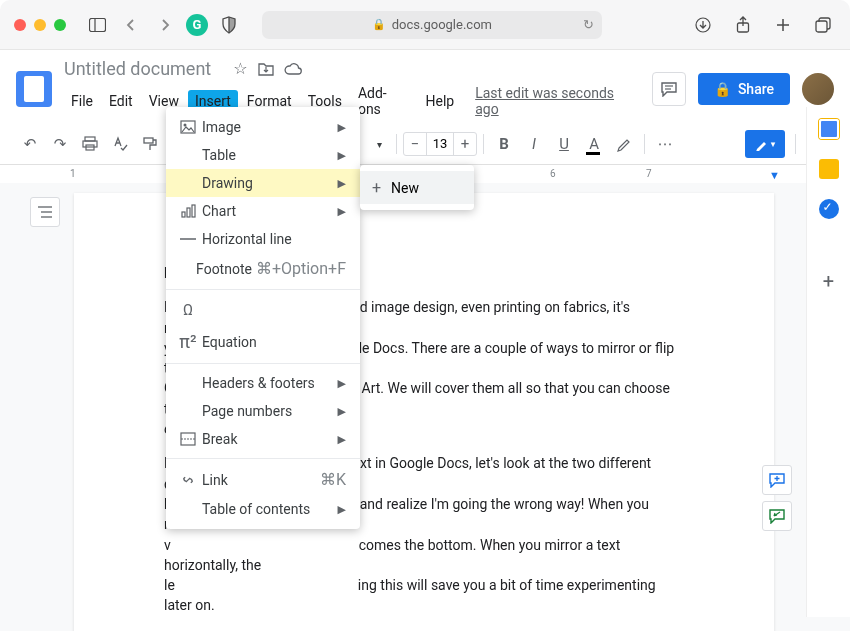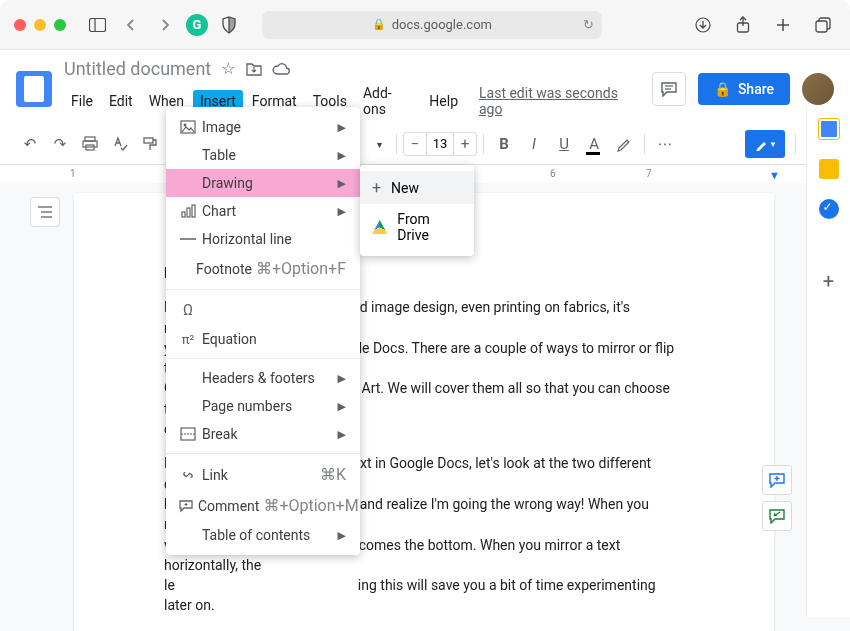--- a/index.html
+++ b/index.html
@@ -18,21 +18,21 @@
 .addr .lock { font-size: 11px; }
 .addr .reload { position: absolute; right: 8px; color: #888; }
 .grammarly { width: 22px; height: 22px; border-radius: 50%; background: #15c39a; display: flex; align-items: center; justify-content: center; color:#fff; font-weight:700; font-size:13px; }
 .chrome-right { margin-left: auto; display: flex; gap: 14px; }
 
 
 .docs-header { display: flex; align-items: center; padding: 8px 16px 0 16px; gap: 12px; }
 .docs-logo { width: 36px; height: 36px; background: #4285f4; border-radius: 4px; display:flex; align-items:center; justify-content:center; }
 .docs-logo-inner { width: 20px; height: 26px; background:#fff; border-radius:2px; position:relative; }
 .title-col { flex: 1; }
-.title-row { display:flex; gap:10px; }
+.title-row { display:flex; gap:22px; }
 .doc-title { font-size: 18px; color: #80868b; }
 .title-icons { display:flex; gap:10px; color:#5f6368; align-items:center; }
 .menu-row { display:flex; gap:2px; margin-top: 3px; font-size: 14px; color:#202124; align-items:center; }
 .menu-item { padding: 3px 7px; border-radius:3px; }
 .menu-item.active { background:#0ea5e9; }
 .last-edit { color:#5f6368; text-decoration: underline; margin-left: 12px; }
 .header-right { display:flex; align-items:center; gap:12px; }
 .comment-btn { width:34px; height:34px; border:1px solid #dadce0; border-radius:4px; display:flex; align-items:center; justify-content:center; color:#5f6368; }
 .share-btn { background:#1a73e8; color:#fff; border-radius:4px; padding: 8px 16px; font-size:14px; font-weight:500; display:flex; align-items:center; gap:6px; }
 .avatar { width:32px; height:32px; border-radius:50%; background: linear-gradient(135deg,#8b6f47,#6b5637); }
@@ -56,21 +56,21 @@
 
 .doc-area { position:relative; background:#f8f9fa; height: 500px; padding: 10px 0 0 30px; display:flex; }
 .outline-btn { width:30px; height:30px; border:1px solid #dadce0; border-radius:3px; display:flex; align-items:center; justify-content:center; color:#5f6368; background:#fff; margin-right: 14px; margin-top: 4px; }
 .page { background:#fff; width: 700px; min-height: 460px; box-shadow: 0 1px 3px rgba(0,0,0,0.12); padding: 70px 90px 30px 90px; font-size: 14px; color:#202124; line-height:1.45; position:relative; }
 .page p { margin-bottom: 14px; }
 .page .hdr { font-weight:600; }
 
 
 .menu-dd { position:absolute; left:166px; top:107px; width: 194px; background:#fff; border-radius: 4px; box-shadow: 0 2px 10px rgba(0,0,0,0.25); padding: 6px 0; z-index: 50; font-size:14px; }
 .dd-item { display:flex; align-items:center; padding: 6px 14px 6px 12px; gap:4px; color:#3c4043; position:relative; }
-.dd-item.hover { background:#f9a8d4;justify-content:center; }
+.dd-item.hover { background:#fef9c3;justify-content:center; }
 .dd-icon { width:20px; display:flex; justify-content:center; color:#5f6368; }
 .dd-label { flex:1; }
 .dd-arrow { color:#5f6368; font-size:11px; }
 .dd-shortcut { color:#80868b; font-size:16px; }
 .dd-sep { height:1px; background:#e8eaed; margin: 5px 0; }
 
 .submenu { position:absolute; left:360px; top:165px; width:114px; background:#fff; border-radius:4px; box-shadow: 0 2px 10px rgba(0,0,0,0.25); padding:6px 0; z-index:60; font-size:14px; }
 .sub-item { display:flex; align-items:center; padding:7px 12px; gap:10px; }
 .sub-item.hover { background:#f1f3f4; }
 .drive-ico { width:16px; height:14px; background: conic-gradient(#0f9d58 0 120deg, #ffcd40 120deg 240deg, #4285f4 240deg 360deg); clip-path: polygon(50% 0, 100% 100%, 0 100%); }
@@ -176,21 +176,21 @@
         <span>
             <svg width="18" height="13" viewBox="0 0 18 13">
               <path d="M5 12 a4 4 0 1 1 1 -7.9 A4.5 4.5 0 0 1 14.5 6 A3 3 0 0 1 14 12 Z" fill="none" stroke="currentColor" stroke-width="1.3"></path>
             </svg>
           </span>
       </div>
     </div>
     <div class="menu-row" id="menu-row">
         <span class="menu-item">File</span>
         <span class="menu-item">Edit</span>
-        <span class="menu-item">When</span>
+        <span class="menu-item">View</span>
         <span class="menu-item active">Insert</span>
         <span class="menu-item">Format</span>
         <span class="menu-item">Tools</span>
         <span class="menu-item">Add-ons</span>
         <span class="menu-item">Help</span>
         <span class="last-edit">Last edit was seconds ago</span>
       </div>
   </div>
   <div class="header-right">
     <div class="comment-btn">
@@ -354,21 +354,21 @@
       <span class="dd-shortcut">⌘+Option+F</span>
     </div>
     <div class="dd-sep"></div>
     <div class="dd-item">
       <span class="dd-icon">
         <span style="font-size:15px">Ω</span>
       </span>
     </div>
     <div class="dd-item">
       <span class="dd-icon">
-        <span style="font-size:13px">π²</span>
+        <span style="font-size:18px">π²</span>
       </span>
       <span class="dd-label">Equation</span>
     </div>
     <div class="dd-sep"></div>
     <div class="dd-item">
       <span class="dd-icon"></span>
       <span class="dd-label">Headers &amp; footers</span>
       <span class="dd-arrow">▶</span>
     </div>
     <div class="dd-item">
@@ -388,46 +388,32 @@
     </div>
     <div class="dd-sep"></div>
     <div class="dd-item">
       <span class="dd-icon">
         <svg width="16" height="14" viewBox="0 0 16 14">
           <path d="M6 7 a3 3 0 0 1 0 -4 l2 0 M10 7 a3 3 0 0 1 0 4 l-2 0 M5 7 h6" fill="none" stroke="currentColor" stroke-width="1.3" transform="rotate(-45 8 7)"></path>
         </svg>
       </span>
       <span class="dd-label">Link</span>
       <span class="dd-shortcut">⌘K</span>
-    </div>
-    <div class="dd-item">
-      <span class="dd-icon">
-        <svg width="16" height="14" viewBox="0 0 16 14">
-          <path d="M2 2 h12 v7 h-8 l-3 3 v-3 h-1 z" fill="none" stroke="currentColor" stroke-width="1.3"></path>
-          <path d="M8 4 v3 M6.5 5.5 h3" stroke="currentColor" stroke-width="1.2"></path>
-        </svg>
-      </span>
-      <span class="dd-label">Comment</span>
-      <span class="dd-shortcut">⌘+Option+M</span>
     </div>
     <div class="dd-item">
       <span class="dd-icon"></span>
       <span class="dd-label">Table of contents</span>
       <span class="dd-arrow">▶</span>
     </div>
   </div>
 
 <div class="submenu">
   <div class="sub-item hover">
     <span style="color:#5f6368;font-size:16px">+</span>
     <span>New</span>
-  </div>
-  <div class="sub-item">
-    <span class="drive-ico"></span>
-    <span>From Drive</span>
   </div>
 </div>
 
 <div class="side-panel">
   <div class="side-ico side-cal"></div>
   <div class="side-ico side-keep"></div>
   <div class="side-ico side-tasks"></div>
   <div class="side-plus">+</div>
 </div>
 

